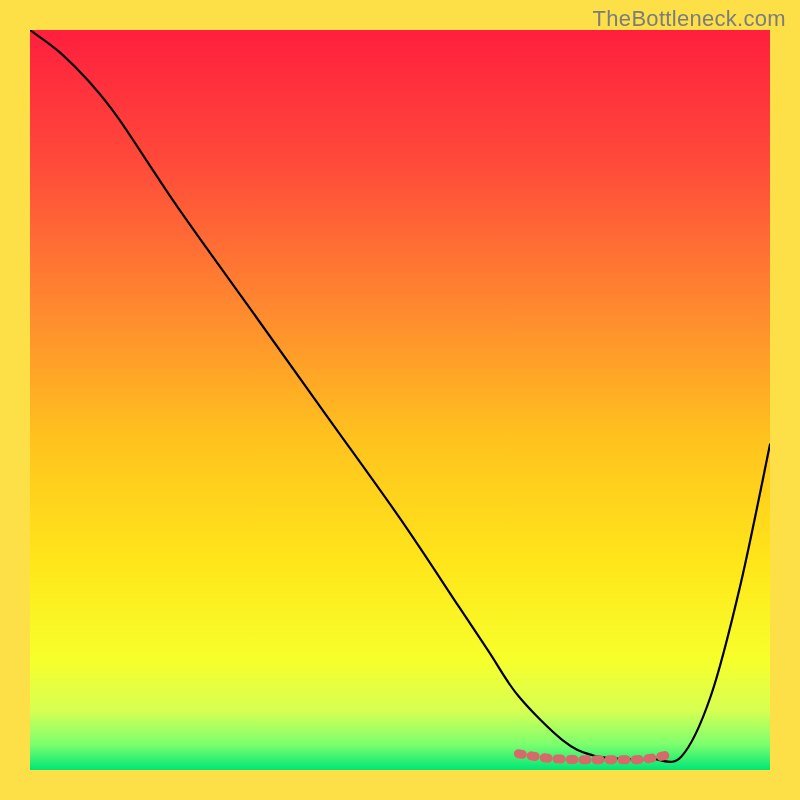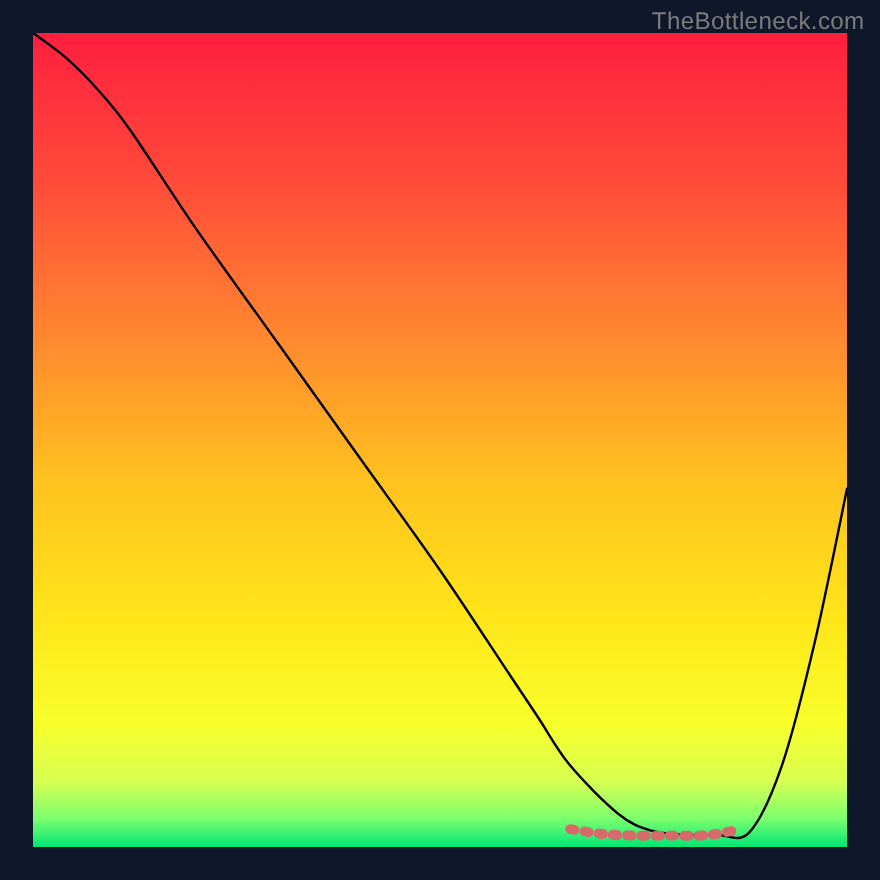--- a/index.html
+++ b/index.html
@@ -8,21 +8,21 @@
     width: 800px;
     height: 800px;
     background: #000;
     overflow: hidden;
     font-family: Arial, Helvetica, sans-serif;
   }
   .frame {
     position: relative;
     width: 800px;
     height: 800px;
-    background: #0f172a;
+    background: #fde047;
   }
   .watermark {
     position: absolute;
     top: 6px;
     right: 14px;
     color: #7c7c7c;
     font-size: 22px;
     letter-spacing: 0.3px;
     z-index: 10;
   }

